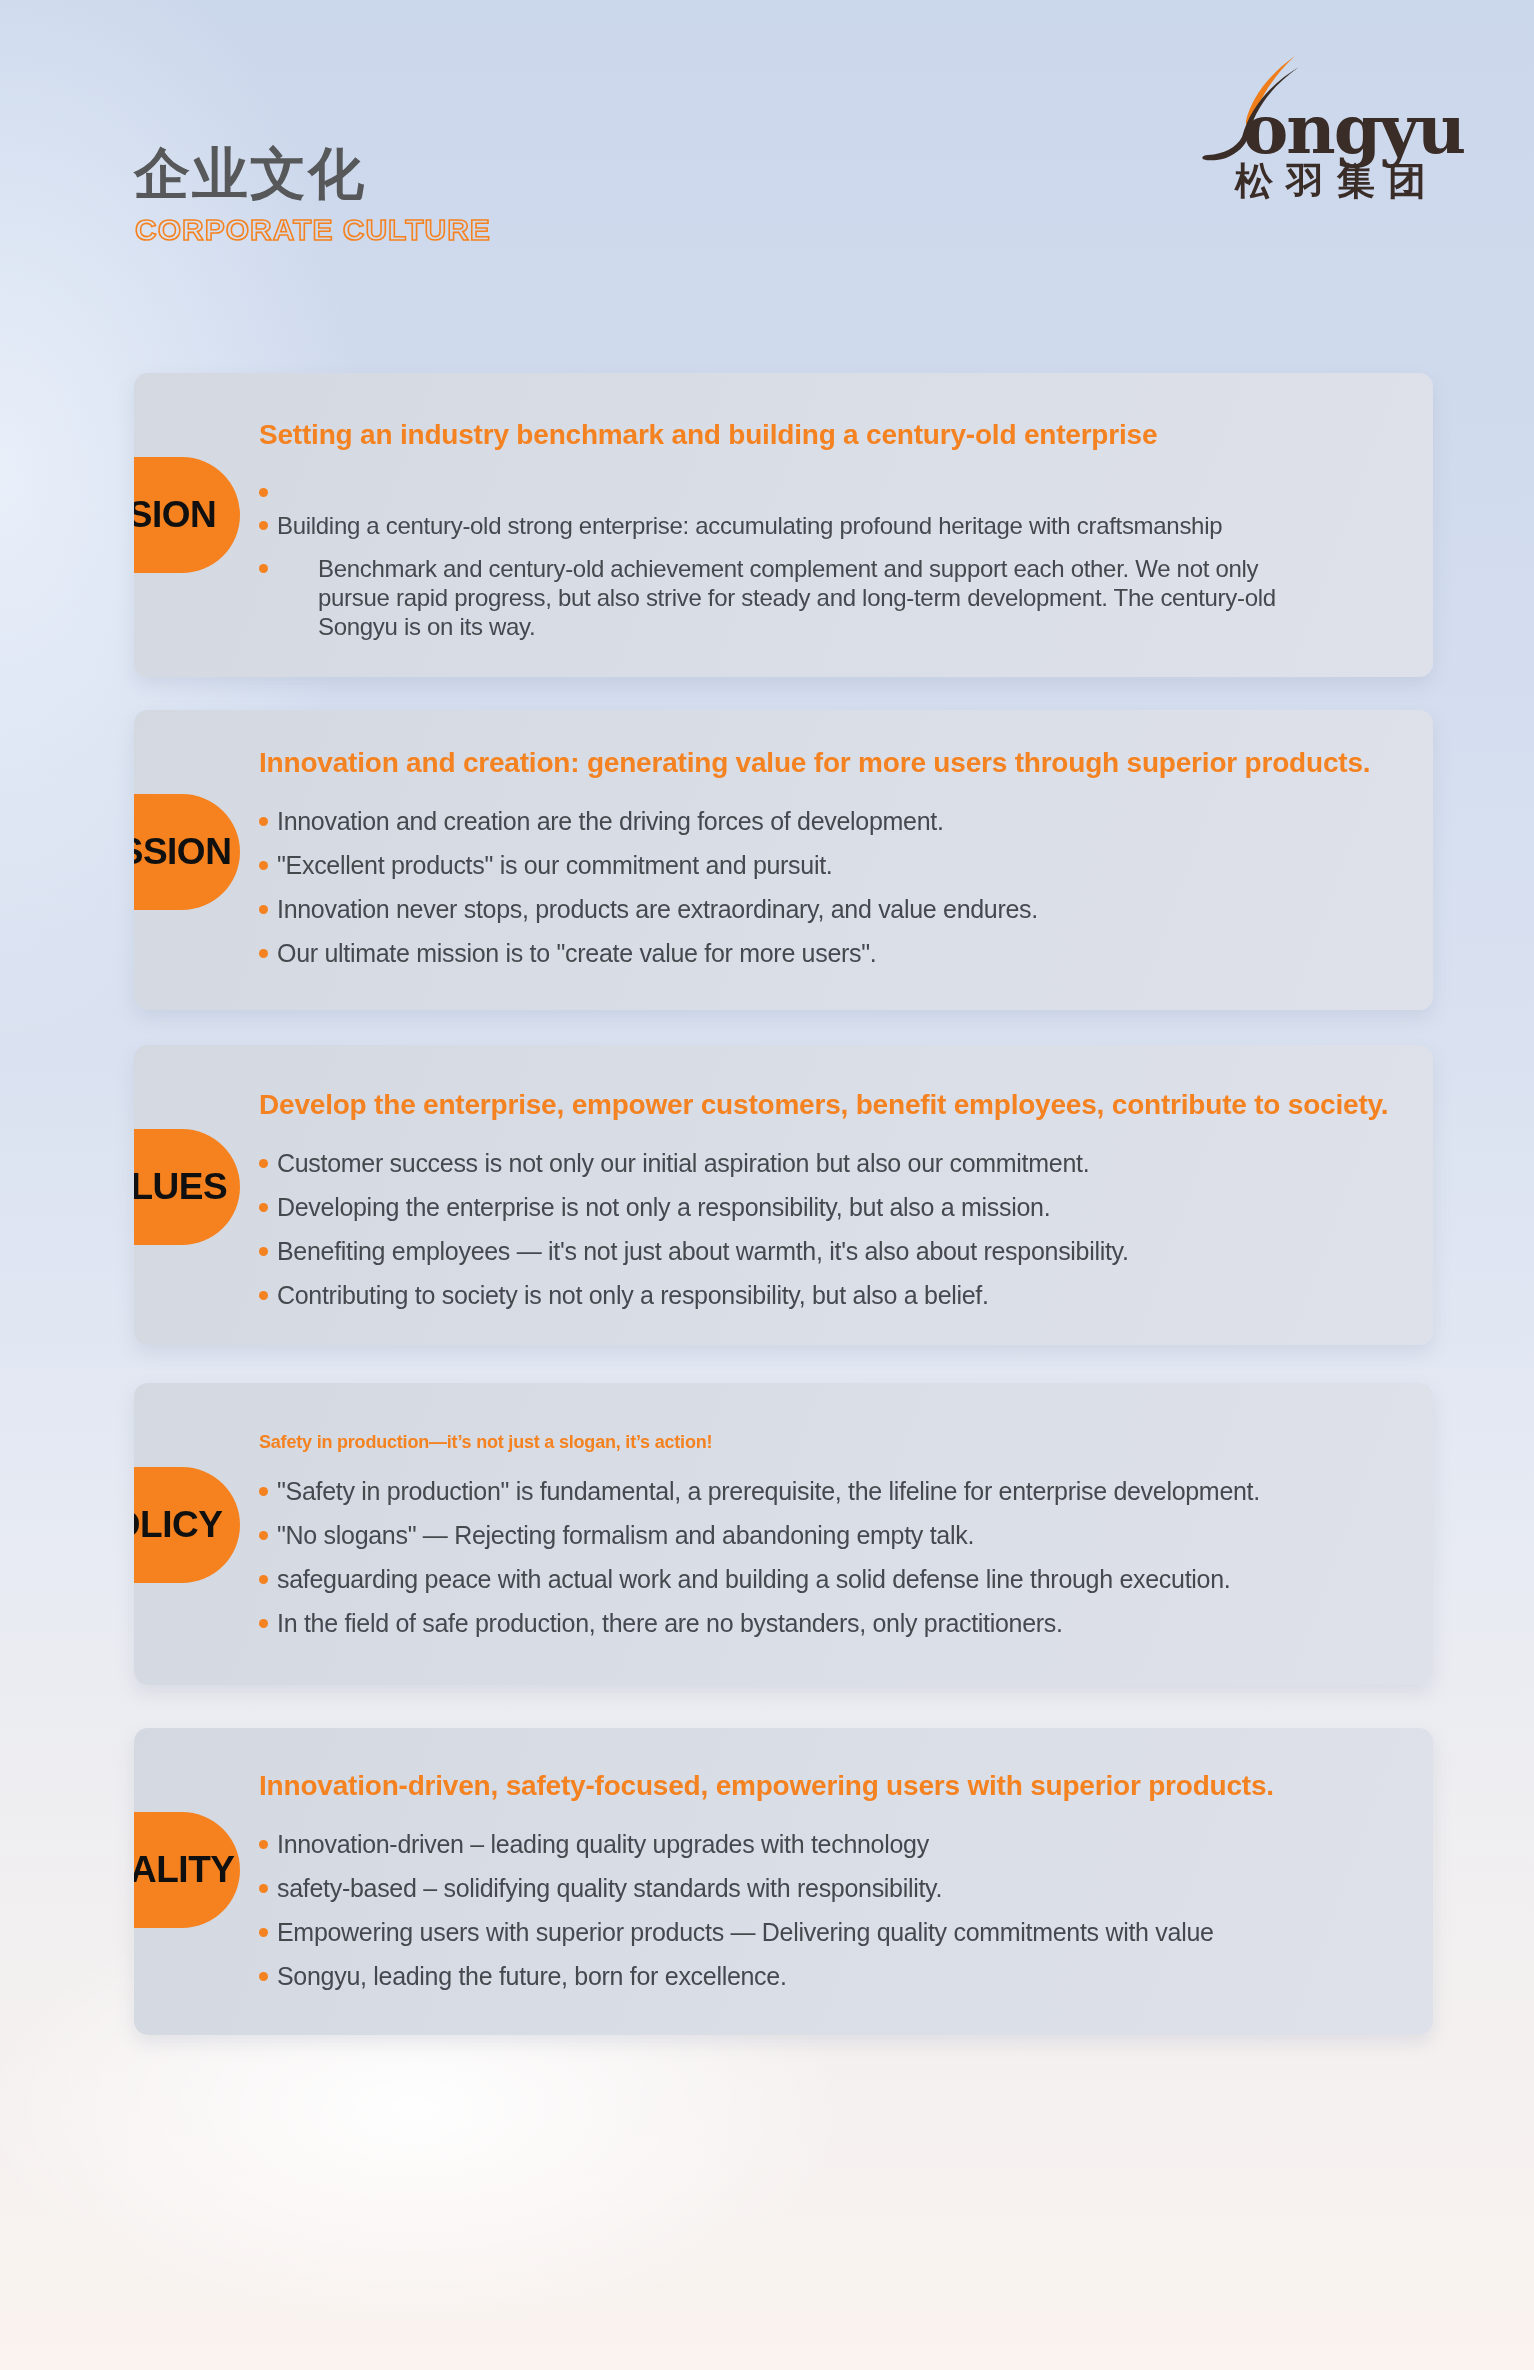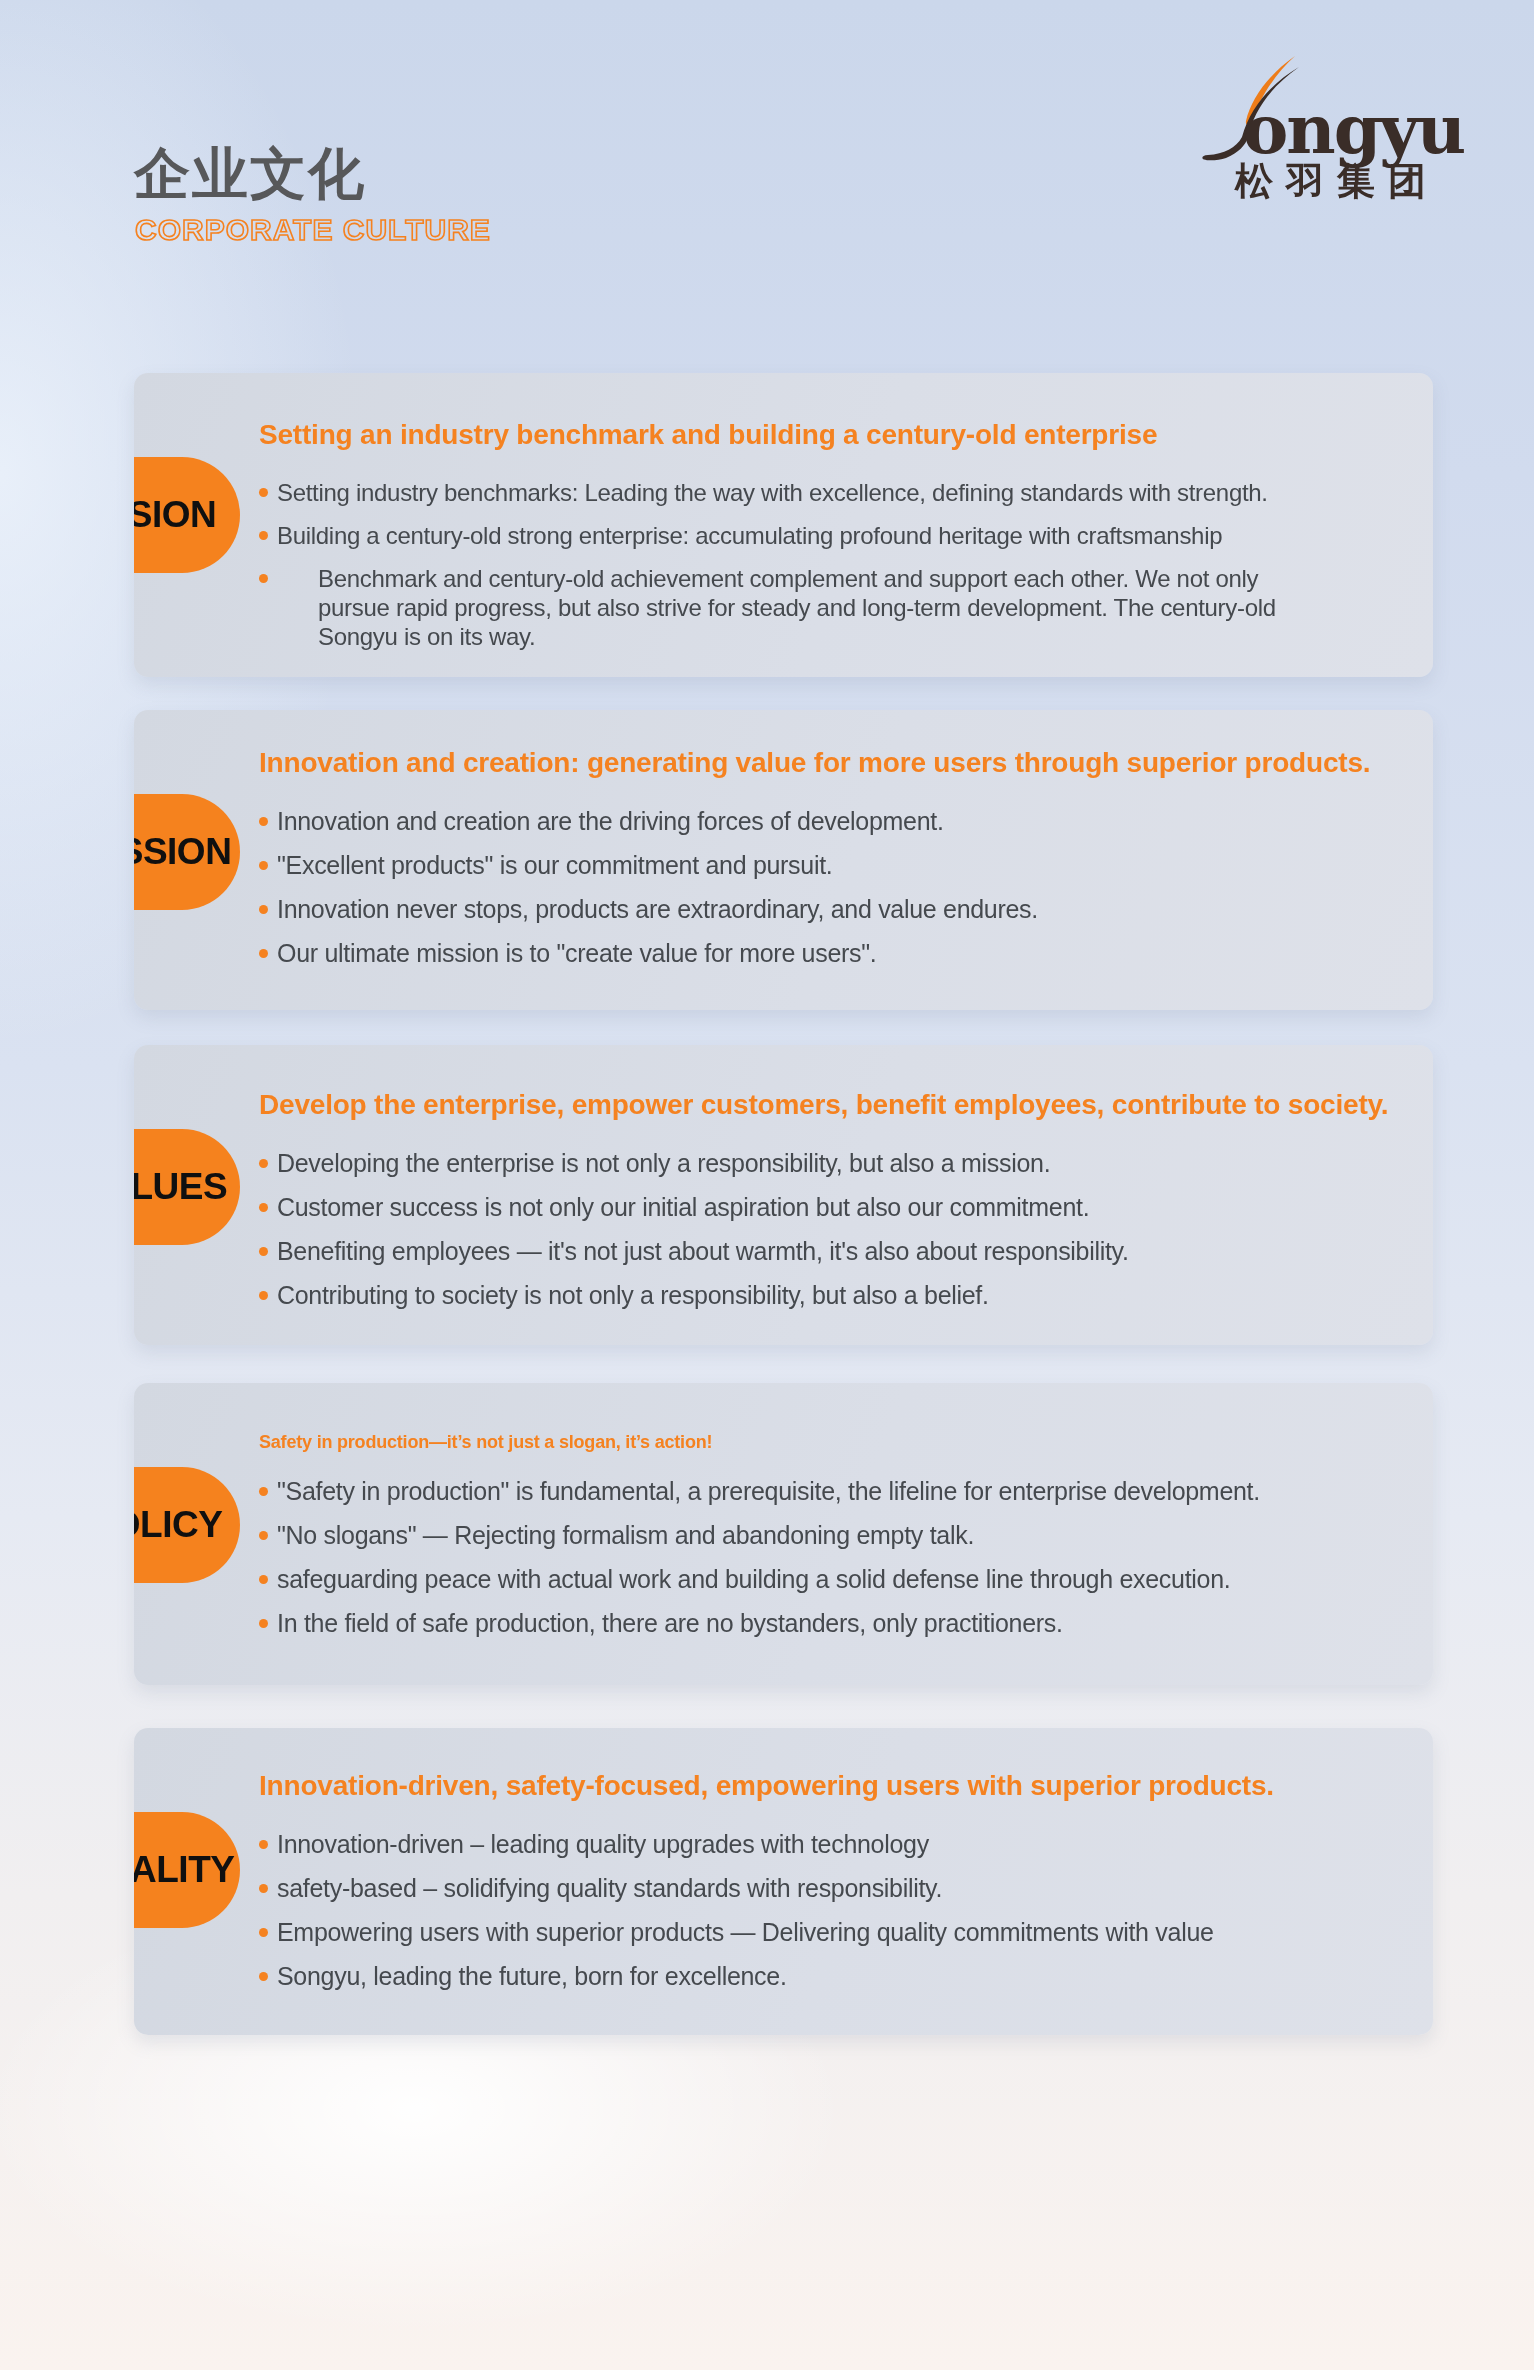--- a/index.html
+++ b/index.html
@@ -87,21 +87,20 @@
   <div class="logo-brand">ongyu</div>
   <div class="logo-cn">松羽集团</div>
 </div>
 
 <section class="card card-1">
   <div class="tab">VISION</div>
   <h2 class="card-heading">Setting an industry benchmark and building a century-old enterprise</h2>
   <ul>
     <li>
         <span class="dot"></span>
-        <span class="txt">Setting industry benchmarks: Leading the way with excellence, defining standards with strength.</span>
       </li>
     <li>
         <span class="dot"></span>
         <span class="txt">Building a century-old strong enterprise: accumulating profound heritage with craftsmanship</span>
       </li>
     <li class="wrap">
         <span class="dot"></span>
         <span class="txt">Benchmark and century-old achievement complement and support each other. We not only pursue rapid progress, but also strive for steady and long-term development. The century-old Songyu is on its way.</span>
       </li>
   </ul>
@@ -129,25 +128,25 @@
       </li>
   </ul>
 </section>
 
 <section class="card card-3">
   <div class="tab">VALUES</div>
   <h2 class="card-heading">Develop the enterprise, empower customers, benefit employees,  contribute to society.</h2>
   <ul>
     <li>
         <span class="dot"></span>
+        <span class="txt">Customer success is not only our initial aspiration but also our commitment.</span>
+      </li>
+    <li>
+        <span class="dot"></span>
         <span class="txt">Developing the enterprise is not only a responsibility, but also a mission.</span>
-      </li>
-    <li>
-        <span class="dot"></span>
-        <span class="txt">Customer success is not only our initial aspiration but also our commitment.</span>
       </li>
     <li>
         <span class="dot"></span>
         <span class="txt">Benefiting employees — it's not just about warmth, it's also about responsibility.</span>
       </li>
     <li>
         <span class="dot"></span>
         <span class="txt">Contributing to society is not only a responsibility, but also a belief.</span>
       </li>
   </ul>

